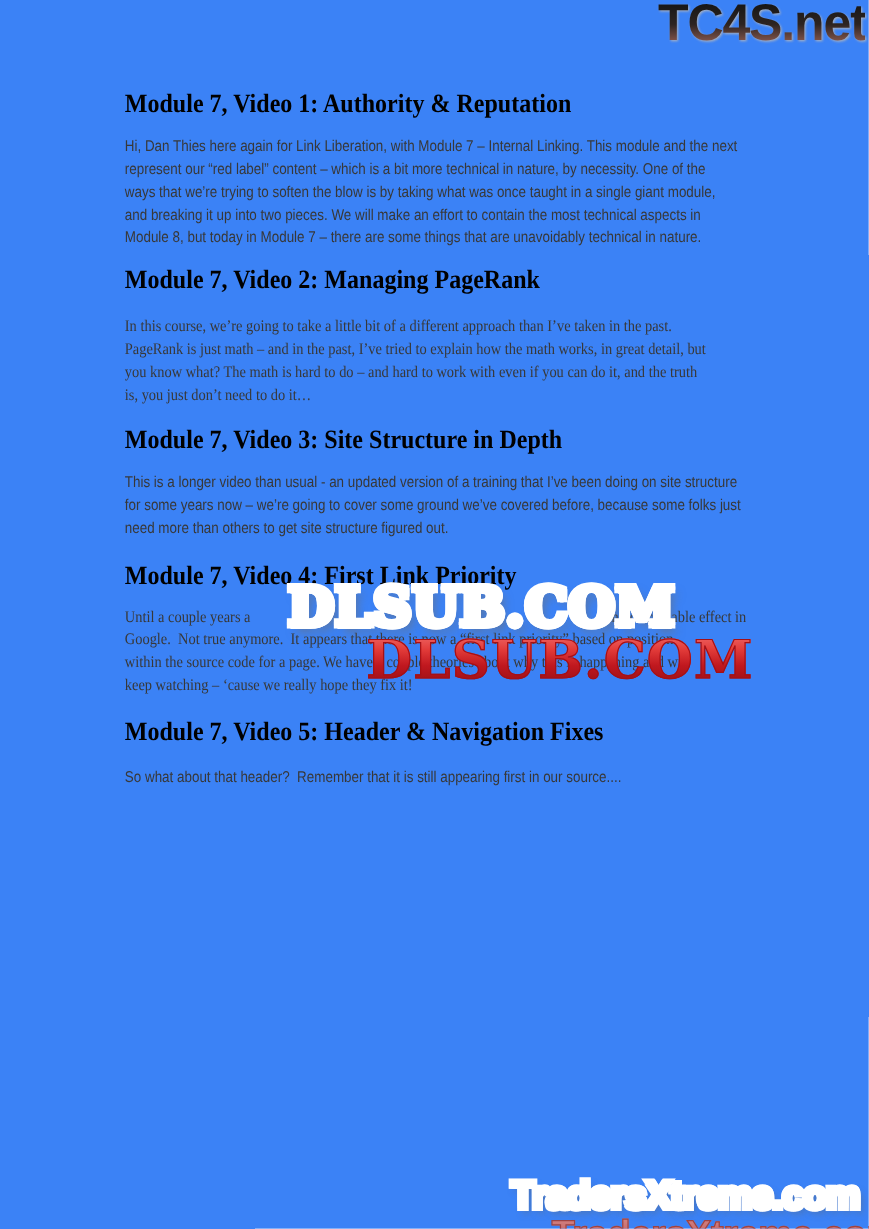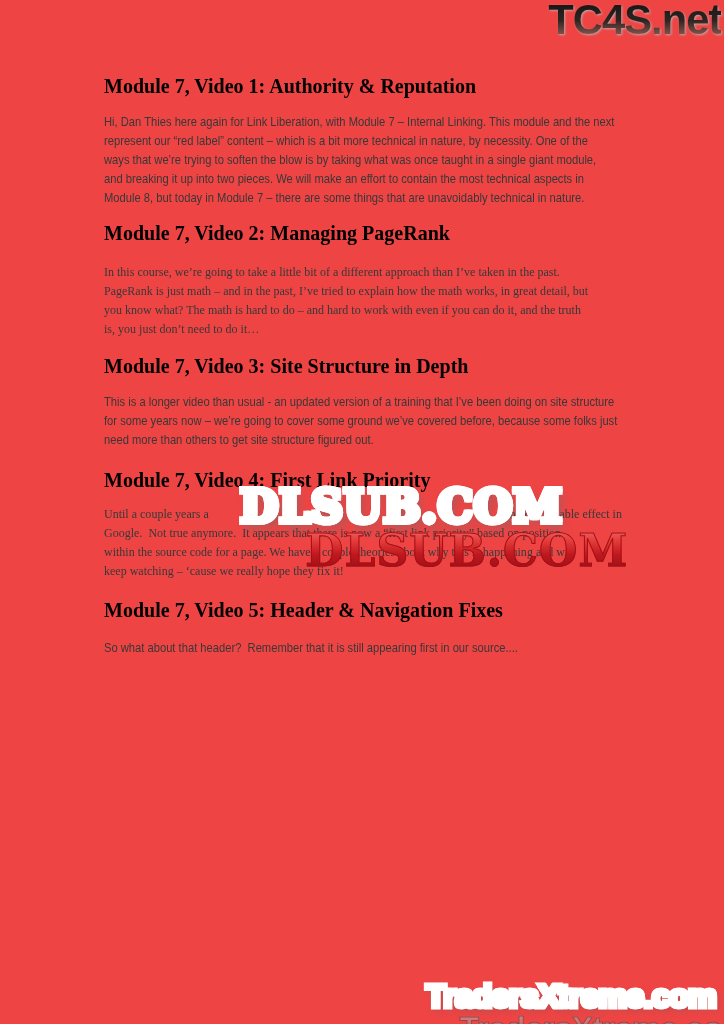--- a/index.html
+++ b/index.html
@@ -1,17 +1,17 @@
 <!DOCTYPE html>
 <html><head>
 <meta charset="utf-8">
 <style>
   html,body{margin:0;padding:0;background:#fff;}
   .page{
-    position:relative;width:724px;height:1024px;background:#ef4444;
+    position:relative;width:724px;height:1024px;background:#3b82f6;
     overflow:hidden;font-family:"Liberation Sans","DejaVu Sans",sans-serif;
   }
   
   .hd{
     position:absolute;left:104px;margin:0;
     font-family:"Liberation Serif","DejaVu Serif",serif;
     font-weight:bold;font-size:22px;line-height:26px;color:#000;
     white-space:pre;transform:scaleX(.91);transform-origin:0 0;
   }
   

